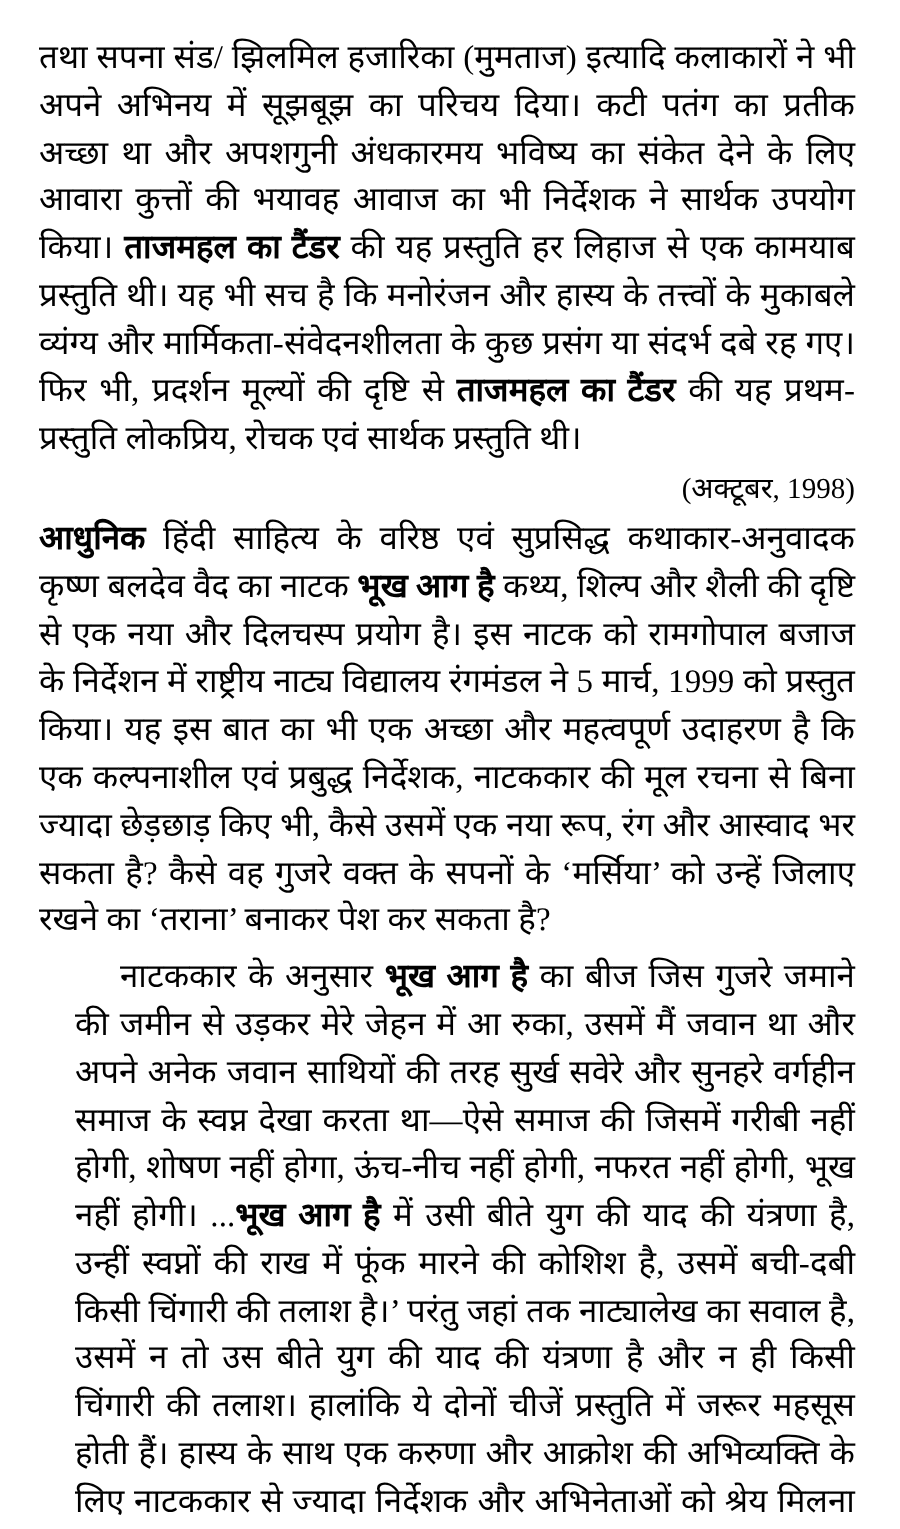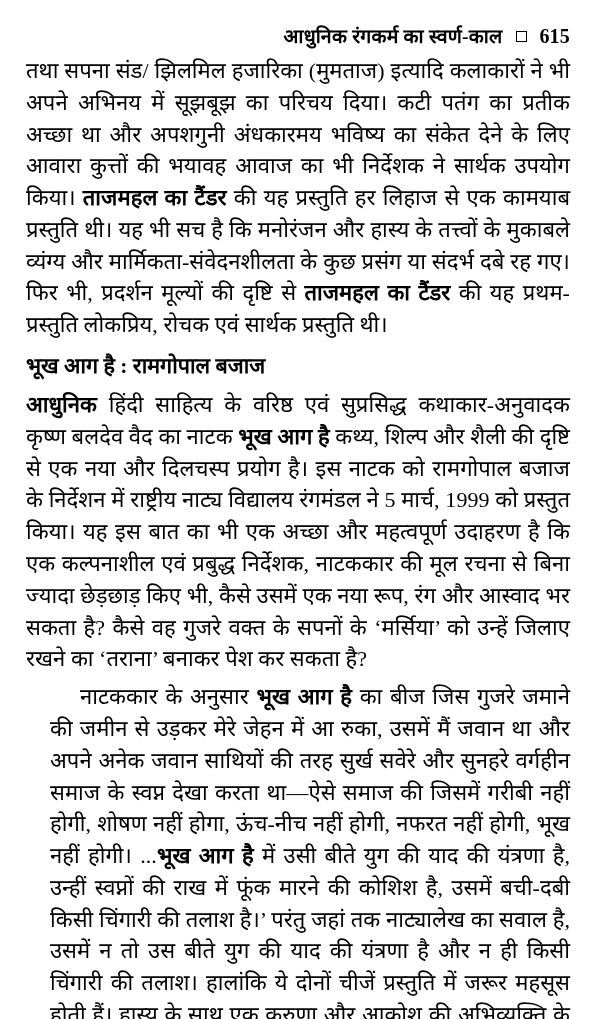--- a/index.html
+++ b/index.html
@@ -78,30 +78,25 @@
   .block {
     margin-bottom: 0;
   }
   .gap-s { height: 6px; }
 </style>
 </head>
 <body>
 
 <div class="page">
 
-  <div class="header">
-    <span class="header-title">आधुनिक रंगकर्म का स्वर्ण-काल</span>
-    <span class="header-sq"></span>
-    <span class="header-page">615</span>
-  </div>
 
   <p class="block" id="p1"><span>तथा सपना संड/ झिलमिल हजारिका (मुमताज) इत्यादि कलाकारों ने भी अपने अभिनय में सूझबूझ का परिचय दिया। कटी पतंग का प्रतीक अच्छा था और अपशगुनी अंधकारमय भविष्य का संकेत देने के लिए आवारा कुत्तों की भयावह आवाज का भी निर्देशक ने सार्थक उपयोग किया। </span><span class="bold">ताजमहल का टैंडर</span><span> की यह प्रस्तुति हर लिहाज से एक कामयाब प्रस्तुति थी। यह भी सच है कि मनोरंजन और हास्य के तत्त्वों के मुकाबले व्यंग्य और मार्मिकता-संवेदनशीलता के कुछ प्रसंग या संदर्भ दबे रह गए। फिर भी, प्रदर्शन मूल्यों की दृष्टि से </span><span class="bold">ताजमहल का टैंडर</span><span> की यह प्रथम-प्रस्तुति लोकप्रिय, रोचक एवं सार्थक प्रस्तुति थी।</span></p>
 
+  <div class="right-line">(अक्टूबर, 1998)</div>
 
-  <div class="section-heading">भूख आग है : रामगोपाल बजाज</div>
 
   <p class="block" id="p2"><span class="bold">आधुनिक</span><span> हिंदी साहित्य के वरिष्ठ एवं सुप्रसिद्ध कथाकार-अनुवादक कृष्ण बलदेव वैद का नाटक </span><span class="bold">भूख आग है</span><span> कथ्य, शिल्प और शैली की दृष्टि से एक नया और दिलचस्प प्रयोग है। इस नाटक को रामगोपाल बजाज के निर्देशन में राष्ट्रीय नाट्य विद्यालय रंगमंडल ने 5 मार्च, 1999 को प्रस्तुत किया। यह इस बात का भी एक अच्छा और महत्वपूर्ण उदाहरण है कि एक कल्पनाशील एवं प्रबुद्ध निर्देशक, नाटककार की मूल रचना से बिना ज्यादा छेड़छाड़ किए भी, कैसे उसमें एक नया रूप, रंग और आस्वाद भर सकता है? कैसे वह गुजरे वक्त के सपनों के ‘मर्सिया’ को उन्हें जिलाए रखने का ‘तराना’ बनाकर पेश कर सकता है?</span></p>
 
   <div class="gap-s"></div>
 
   <p class="block para-indent" id="p3"><span>नाटककार के अनुसार </span><span class="bold">भूख आग है</span><span> का बीज जिस गुजरे जमाने की जमीन से उड़कर मेरे जेहन में आ रुका, उसमें मैं जवान था और अपने अनेक जवान साथियों की तरह सुर्ख सवेरे और सुनहरे वर्गहीन समाज के स्वप्न देखा करता था—ऐसे समाज की जिसमें गरीबी नहीं होगी, शोषण नहीं होगा, ऊंच-नीच नहीं होगी, नफरत नहीं होगी, भूख नहीं होगी। ...</span><span class="bold">भूख आग है</span><span> में उसी बीते युग की याद की यंत्रणा है, उन्हीं स्वप्नों की राख में फूंक मारने की कोशिश है, उसमें बची-दबी किसी चिंगारी की तलाश है।’ परंतु जहां तक नाट्यालेख का सवाल है, उसमें न तो उस बीते युग की याद की यंत्रणा है और न ही किसी चिंगारी की तलाश। हालांकि ये दोनों चीजें प्रस्तुति में जरूर महसूस होती हैं। हास्य के साथ एक करुणा और आक्रोश की अभिव्यक्ति के लिए नाटककार से ज्यादा निर्देशक और अभिनेताओं को श्रेय मिलना चाहिए। नाटक को मोहभंग और आक्रोश नहीं, विद्रूप और हल्का-सा अपराध-बोध है, जो अतीत की स्मृतियों से वर्तमान परिस्थितियों में लौटते ही बेहद हल्का होकर</span></p>
 
 </div>
 
 </body></html>

